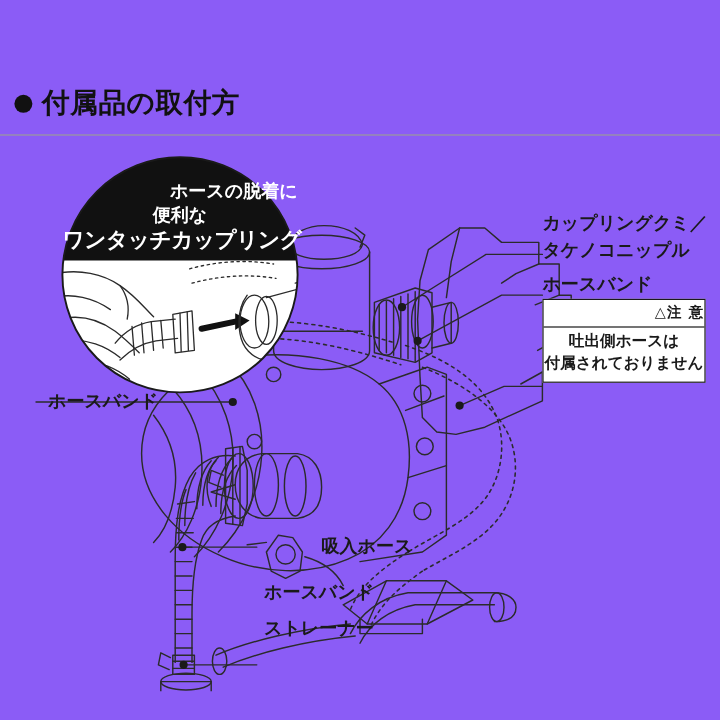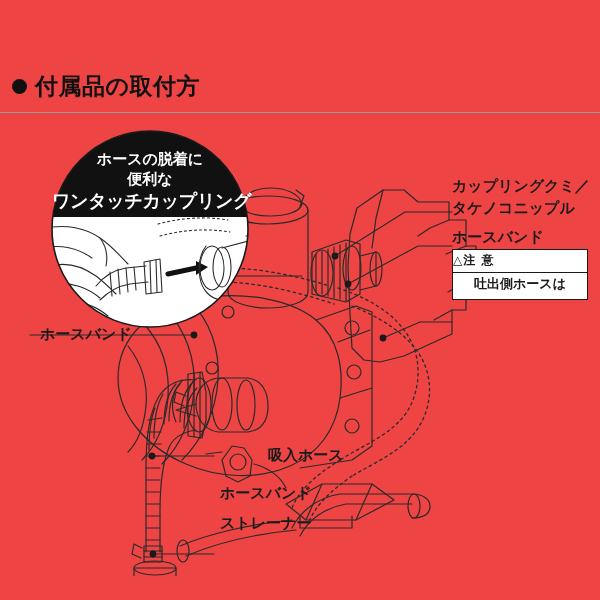--- a/index.html
+++ b/index.html
@@ -8,21 +8,21 @@
     padding: 0;
     background: #ffffff;
   }
   body {
     font-family: "DejaVu Sans", "Liberation Sans", sans-serif;
   }
   #page {
     position: relative;
     width: 600px;
     height: 600px;
-    background: #ef4444;
+    background: #8b5cf6;
     overflow: hidden;
   }
 
   
   #header {
     position: absolute;
     left: 0;
     top: 68px;
     width: 600px;
     height: 48px;
@@ -100,21 +100,21 @@
     position: absolute;
     left: 452px;
     top: 249px;
     width: 136px;
     border: 1px solid #1a1a1a;
     background: #ffffff;
     box-sizing: border-box;
   }
   #caution-head {
     border-bottom: 1px solid #1a1a1a;
-    text-align: left;
+    text-align: right;
     font-size: 12px;
     font-weight: bold;
     color: #1a1a1a;
     padding: 2px 0 3px;
     letter-spacing: 1px;
   }
   #caution-body {
     text-align: center;
     font-size: 13px;
     font-weight: bold;
@@ -369,21 +369,21 @@
               </g>
             </g>
           </g>
           <circle cx="150" cy="113" r="98" fill="none" stroke="#1a1a1a" stroke-width="1.6"></circle>
         </g>
 
       </g>
     </svg>
   </div>
 
-  <div class="callout-line" id="callout-l1" style="left:52px; top:152px; width:196px;">ホースの脱着に</div>
+  <div class="callout-line" id="callout-l1" style="left:52px; top:152px; width:196px;text-align:right;">ホースの脱着に</div>
   <div class="callout-line" id="callout-l3" style="left:52px; top:192px; width:196px;">ワンタッチカップリング</div>
   <div class="callout-line" id="callout-l2" style="left:52px; top:172px; width:196px;">便利な</div>
 
   <div class="lbl" style="left:452px; top:177px;">カップリングクミ／</div>
   <div class="lbl" style="left:452px; top:199px;">タケノコニップル</div>
 
   <div class="lbl" style="left:452px; top:228px;">ホースバンド</div>
 
   <div class="lbl" style="left:40px; top:325px;">ホースバンド</div>
 
@@ -392,16 +392,17 @@
   <div class="lbl" style="left:220px; top:484px;">ホースバンド</div>
 
   <div class="lbl" style="left:220px; top:514px;text-align:right;">ストレーナー</div>
 
   <div id="caution-box">
     <div id="caution-head">
       <span>△</span><span>注 意</span>
     </div>
     <div id="caution-body">
       <div>吐出側ホースは</div>
+      <div>付属されておりません</div>
     </div>
   </div>
 
 </div>
 
 </body></html>

